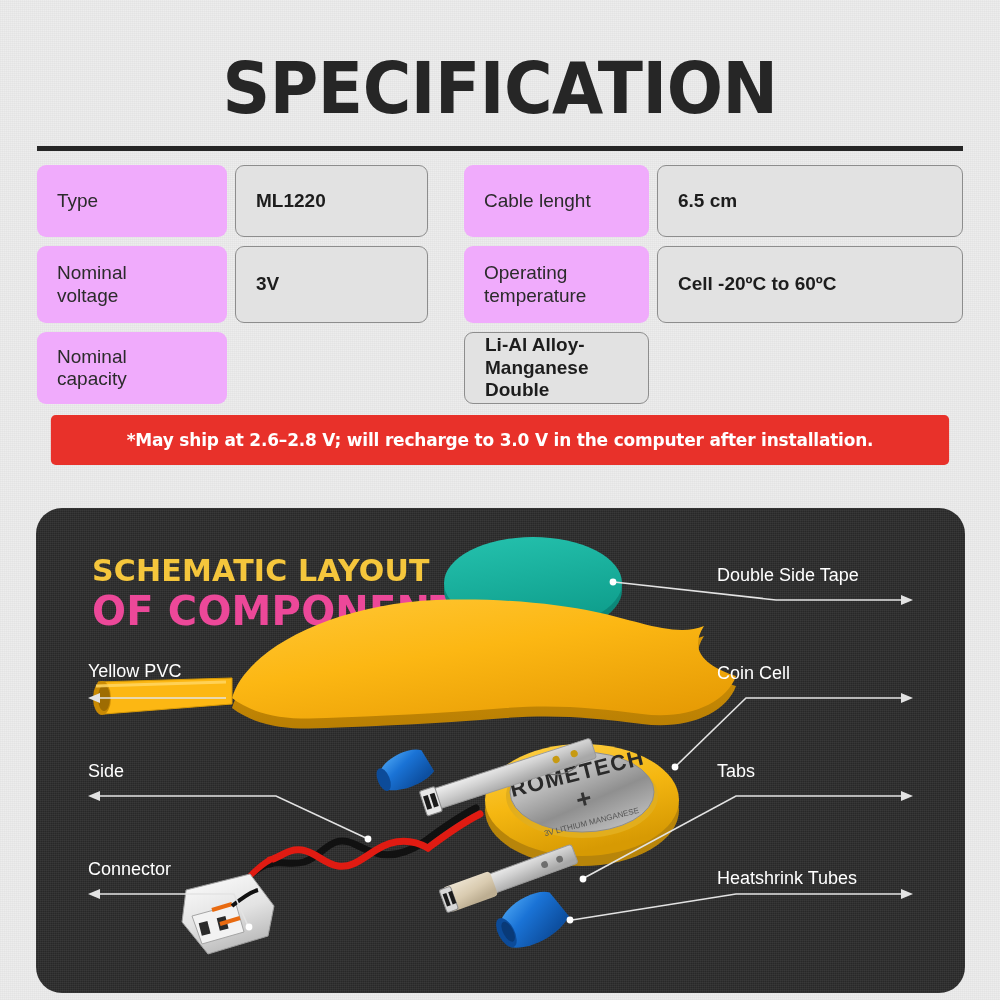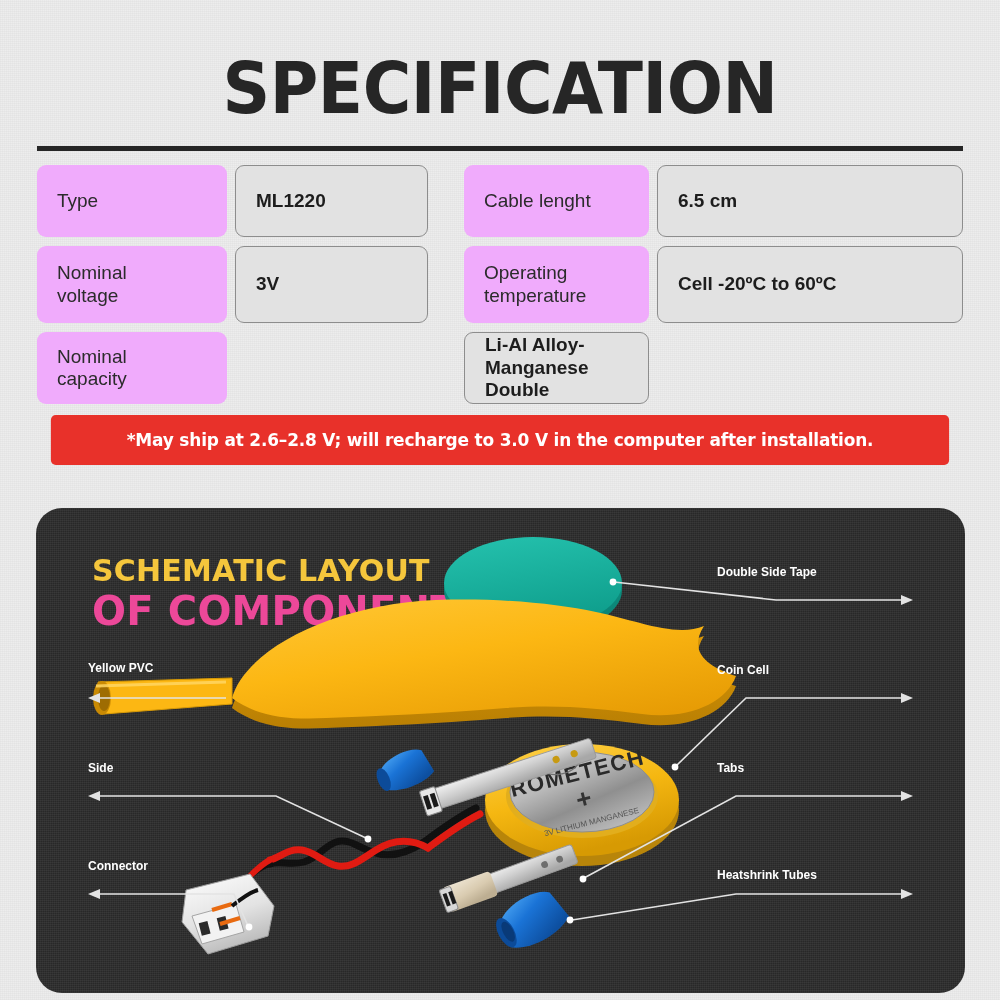--- a/index.html
+++ b/index.html
@@ -90,21 +90,21 @@
   .sch-head{position:absolute;left:56px;top:45px;}
   .sch-head .l1{
     font-family:"DejaVu Sans", sans-serif;font-weight:bold;font-size:30px;
     color:#f5c63c;letter-spacing:.2px;line-height:1.18;
   }
   .sch-head .l2{
     font-family:"DejaVu Sans", sans-serif;font-weight:bold;font-size:40px;
     color:#ec4899;letter-spacing:.2px;line-height:1.18;
   }
 
-  .cal{position:absolute;color:#fff;font-size:12px;font-weight:bold;white-space:nowrap;}
+  .cal{position:absolute;color:#fff;font-size:18px;font-weight:normal;white-space:nowrap;}
   .cal.r{text-align:left;}
 
   svg.lines{position:absolute;inset:0;width:100%;height:100%;}
 </style>
 </head>
 <body>
 
 <div class="page">
 
   <div class="title">SPECIFICATION</div>

